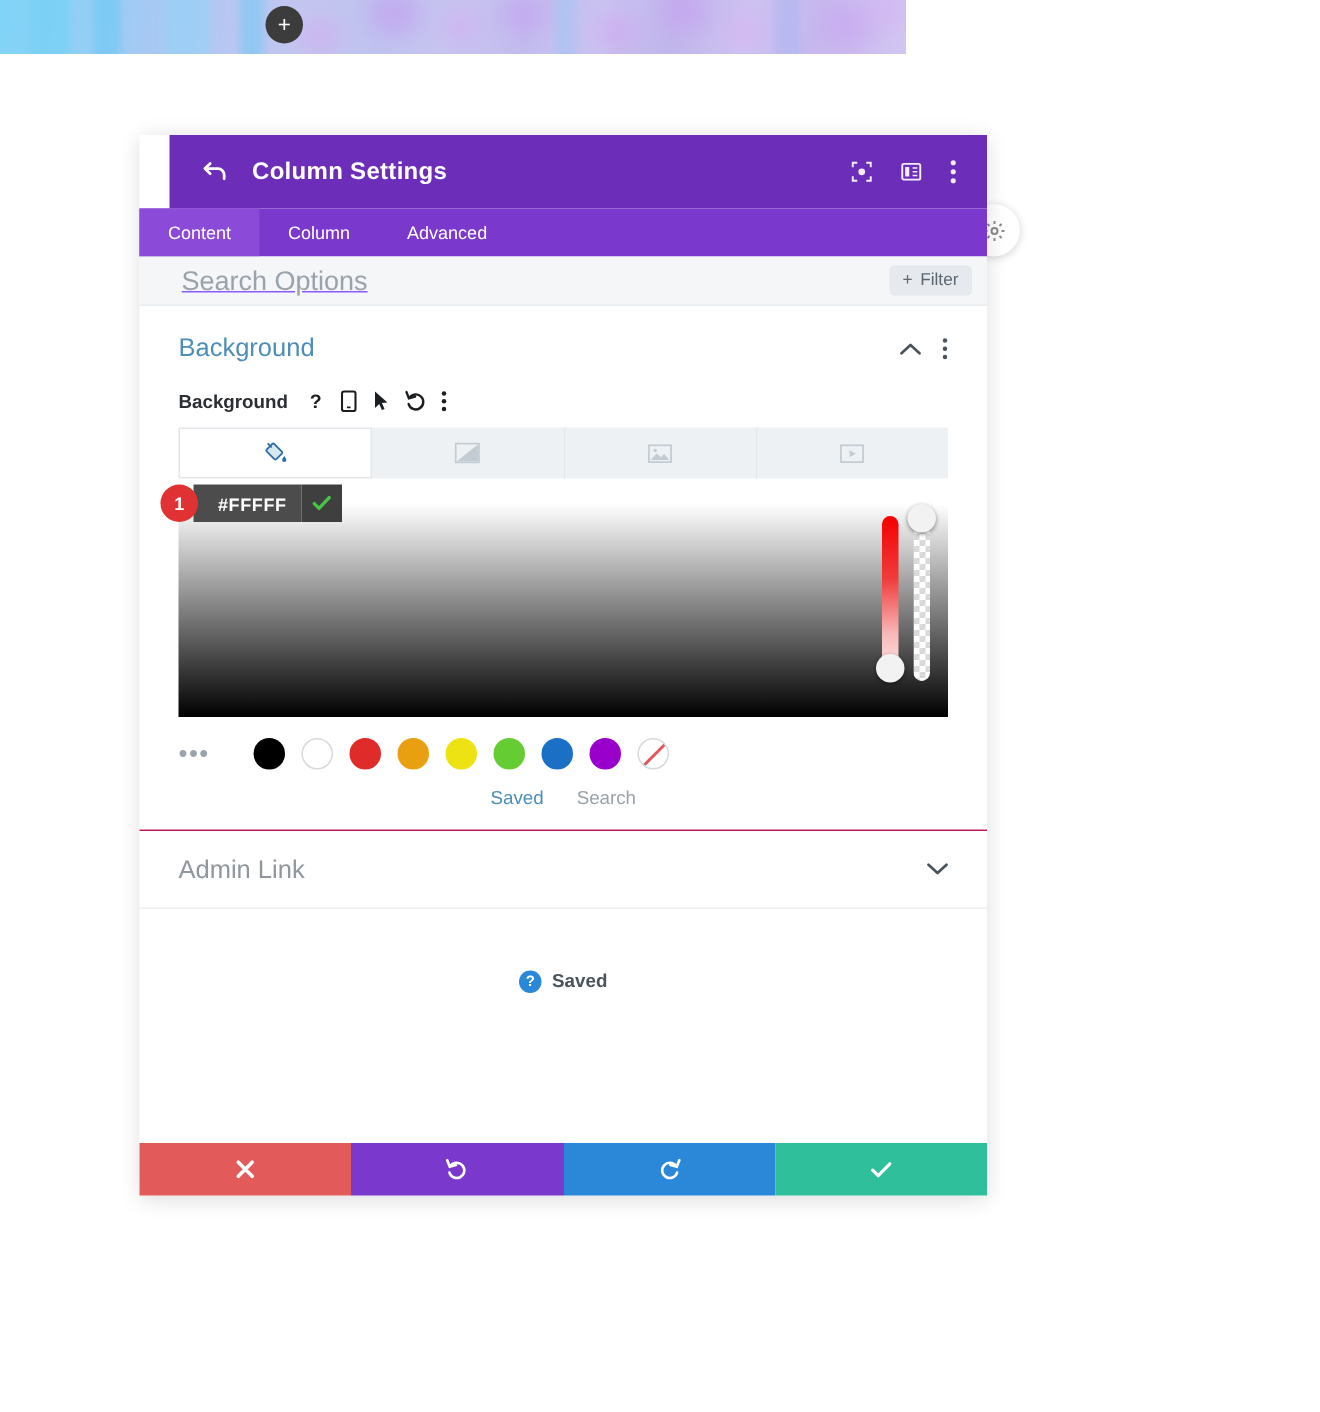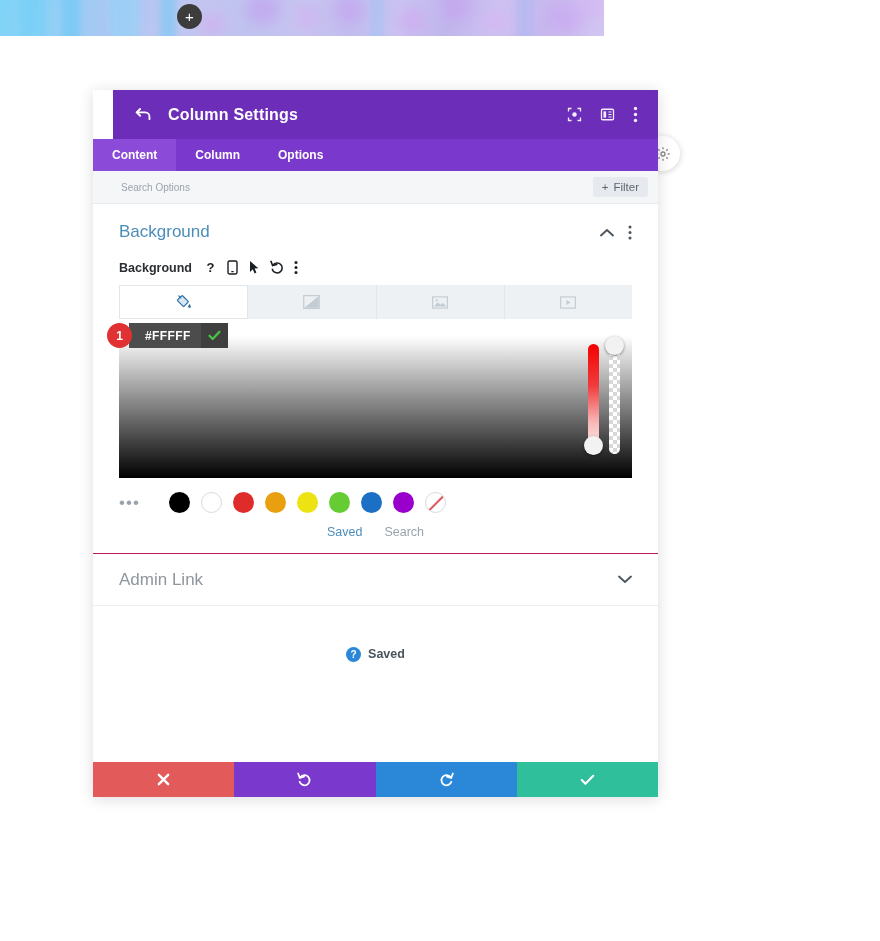--- a/index.html
+++ b/index.html
@@ -115,44 +115,45 @@
   .modal-tabs {
     height: 32px;
     background: #7b38cc;
     display: flex;
     align-items: stretch;
   }
   .modal-tab {
     display: flex; align-items: center; justify-content: center;
     color: #fff;
     font-size: 12px;
-    font-weight: bold;
+    font-weight: normal;
     padding: 0 19px;
     cursor: pointer;
     white-space: nowrap;
   }
   .modal-tab.active { background: #8c4ad8; }
 
   
   .search-bar {
     height: 33px;
     background: #f4f6f8;
     border-bottom: 1px solid #e7ebee;
     display: flex;
     align-items: center;
     padding: 0 10px 0 26px;
     box-sizing: border-box;
   }
   .search-input {
     flex: 1;
     border: 0; outline: 0;
     background: transparent;
-    font-size: 10px;
-    color: #15803d;
+    font-size: 18px;
+    color: #8b5cf6;
     font-family: "Liberation Sans", sans-serif;
+    text-decoration: underline;
   }
   .search-input::placeholder { color: #9aa3ab; }
   .filter-button {
     background: #e6eaee;
     color: #5c6772;
     font-size: 11.5px;
     border-radius: 3px;
     padding: 4px 9px;
     display: flex; align-items: center; gap: 5px;
     cursor: pointer;
@@ -460,21 +461,21 @@
           <circle cx="2.5" cy="8.5" r="1.7" fill="#ffffff"></circle>
           <circle cx="2.5" cy="14.5" r="1.7" fill="#ffffff"></circle>
         </svg>
       </span>
     </span>
   </div>
 
   <div class="modal-tabs">
     <div class="modal-tab active">Content</div>
     <div class="modal-tab">Column</div>
-    <div class="modal-tab">Options</div>
+    <div class="modal-tab">Advanced</div>
   </div>
 
   <div class="search-bar">
     <input class="search-input" type="text" placeholder="Search Options" style="">
     <div class="filter-button">
       <span>+</span>
       <span>Filter</span>
     </div>
   </div>
 

